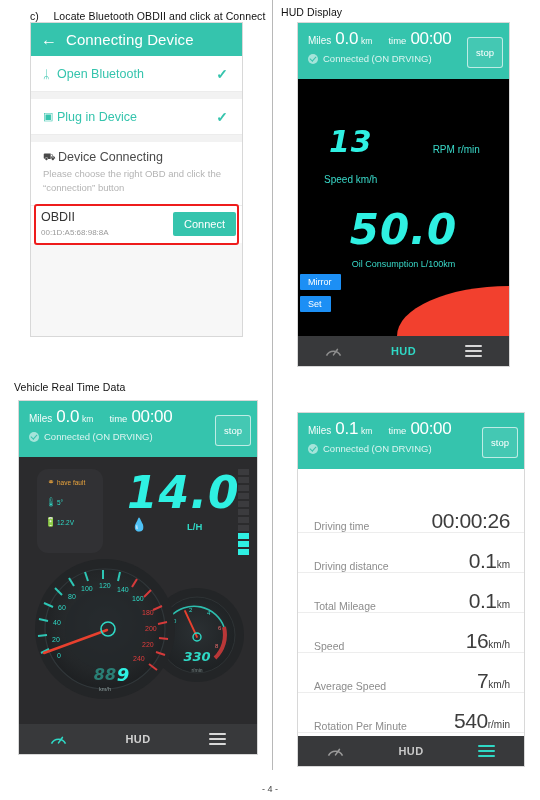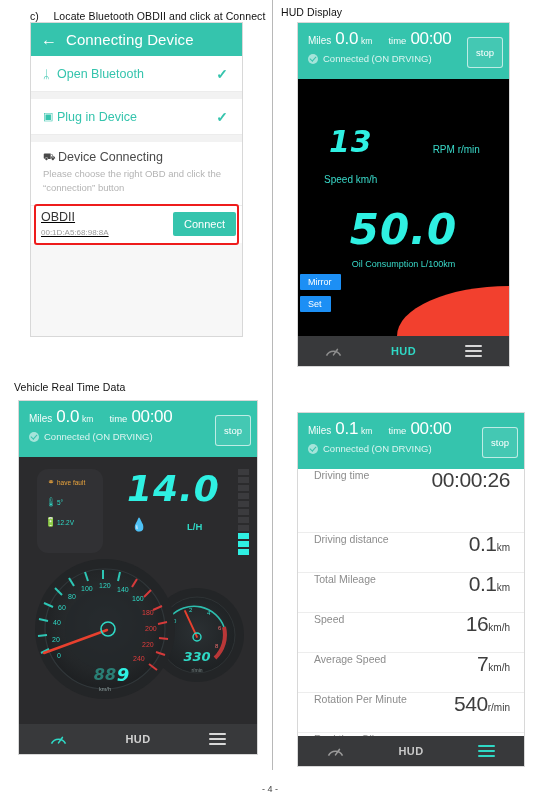--- a/index.html
+++ b/index.html
@@ -75,21 +75,21 @@
   .a-row .tick { color:#35c4ad; font-size:14px; font-weight:bold; }
   .a-gap { height:7px; background:#f2f2f2; }
   .a-block { background:#fff; padding:8px 12px 10px 12px; border-bottom:1px solid #ececec;}
   .a-block-title { display:flex; align-items:center; color:#4a4a4a; font-size:12.5px; }
   .a-block-title .ic { width:15px; color:#4a4a4a; font-size:10px; }
   .a-block-sub { color:#b4b4b4; font-size:9.5px; line-height:1.45; margin-top:3px; }
   .a-dev-wrap { position:relative; padding:0; }
   .a-dev {
     background:#fff; display:flex; align-items:center; padding:7px 6px 7px 10px; height:37px;
   }
-  .a-dev-info { flex:1;text-decoration:underline; }
+  .a-dev-info { flex:1; }
   .a-dev-name { font-size:12.5px; color:#333; line-height:1.1; }
   .a-dev-mac { font-size:8px; color:#9a9a9a; margin-top:3px; }
   .a-connect { background:#35c4ad; color:#fff; font-size:11px; padding:6px 11px; border-radius:2px; }
   .redbox {
     position:absolute; left:3px; right:3px; top:-2px; height:41px;
     border:2px solid #ee1c1c; border-radius:3px; pointer-events:none;
   }
 
   
   #panelB { left:297px; top:22px; width:213px; height:345px; background:#000; }
@@ -118,33 +118,33 @@
   #panelC { left:18px; top:400px; width:240px; height:355px; background:#2b2b2d; }
   .c-screen { position:absolute; left:0; right:0; top:56px; bottom:30px; background:#2b2b2d; overflow:hidden; }
   .c-card {
     position:absolute; left:18px; top:12px; width:66px; height:84px;
     background:#313134; border-radius:11px; padding:8px 0 0 8px;
   }
   .c-item { display:flex; align-items:center; margin-bottom:10px; font-size:6.5px; }
   .c-item .glyph { width:12px; font-size:9px; flex:none; text-align:center; }
   .c-fault { color:#e8a33d; }
   .c-temp, .c-volt { color:#2fd8c5; }
-  .c-bignum { position:absolute; left:108px; top:14px; font-size:36px; line-height:1; }
+  .c-bignum { position:absolute; left:108px; top:14px; font-size:44px; line-height:1; }
   .c-lh { position:absolute; left:168px; top:64px; color:#2fd8c5; font-size:9.5px; font-weight:bold; }
   .c-drop { position:absolute; left:112px; top:60px; color:#2fd8c5; font-size:13px; }
   .c-bars { position:absolute; right:8px; top:12px; width:11px; }
   .c-bars i { display:block; height:6px; margin-bottom:2px; background:#3b3b3e; }
   .c-bars i.on { background:#2ff0e2; }
   .gauge-wrap { position:absolute; left:0; right:0; top:100px; height:165px; }
 
   
   #panelD { left:297px; top:412px; width:228px; height:355px; background:#fff; }
   .d-list { position:absolute; left:0; right:0; top:56px; bottom:0; background:#fff; }
   .d-row {
-    display:flex; align-items:flex-start; justify-content:space-between;
+    display:flex; align-items:flex-end; justify-content:space-between;
     padding:0 14px 0 16px; height:40px; border-bottom:1px solid #ededed;
   }
   .d-row.tall { height:64px; }
   .d-key { color:#8c8c8c; font-size:10.5px; }
   .d-val { color:#3d3d3d; text-align:right; line-height:1.05; }
   .d-val .n { font-size:21px; letter-spacing:-.4px; }
   .d-val .u { font-size:10px; }
   .d-val.wrap { width:96px; }
 
   .footer-num {

